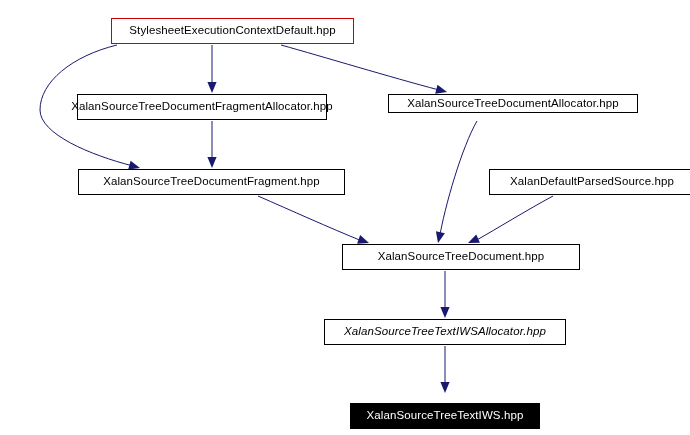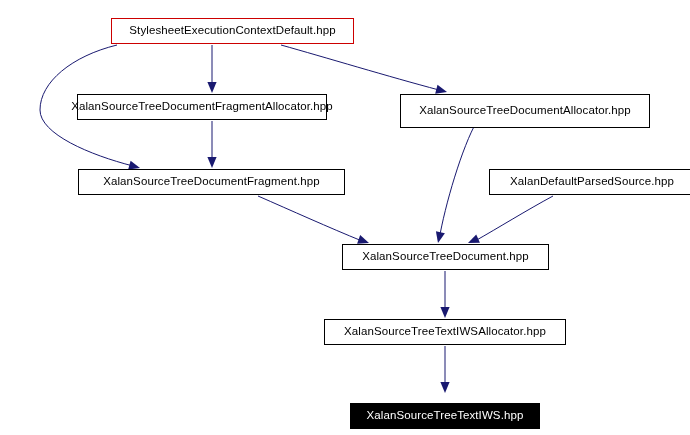--- a/index.html
+++ b/index.html
@@ -85,37 +85,37 @@
     </svg>
 
   <div class="graph-node style-root" style="left: 91px; top: 18px; width: 243px; height: 26px; margin-left: 20px;">
     <span class="node-label">StylesheetExecutionContextDefault.hpp</span>
   </div>
 
   <div class="graph-node style-plain" style="left: 57px; top: 94px; width: 250px; height: 26px; margin-left: 20px;">
     <span class="node-label">XalanSourceTreeDocumentFragmentAllocator.hpp</span>
   </div>
 
-  <div class="graph-node style-plain" style="left: 400px; top: 94px; width: 250px; height: 34px;">
+  <div class="graph-node style-plain" style="left: 388px; top: 94px; width: 250px; height: 19px;">
     <span class="node-label">XalanSourceTreeDocumentAllocator.hpp</span>
   </div>
 
   <div class="graph-node style-plain" style="left: 78px; top: 169px; width: 267px; height: 26px;">
     <span class="node-label">XalanSourceTreeDocumentFragment.hpp</span>
   </div>
 
   <div class="graph-node style-plain" style="left: 489px; top: 169px; width: 206px; height: 26px;">
     <span class="node-label">XalanDefaultParsedSource.hpp</span>
   </div>
 
-  <div class="graph-node style-plain" style="left: 342px; top: 244px; width: 207px; height: 26px;">
+  <div class="graph-node style-plain" style="left: 342px; top: 244px; width: 238px; height: 26px;">
     <span class="node-label">XalanSourceTreeDocument.hpp</span>
   </div>
 
-  <div class="graph-node style-plain" style="left: 324px; top: 319px; width: 242px; height: 26px;">
+  <div class="graph-node style-plain" style="left: 324px; top: 319px; width: 242px; height: 26px; font-style: italic;">
     <span class="node-label">XalanSourceTreeTextIWSAllocator.hpp</span>
   </div>
 
   <div class="graph-node style-current" style="left: 350px; top: 394px; width: 190px; height: 26px;">
     <span class="node-label">XalanSourceTreeTextIWS.hpp</span>
   </div>
 
 </div>
 
 </body></html>

